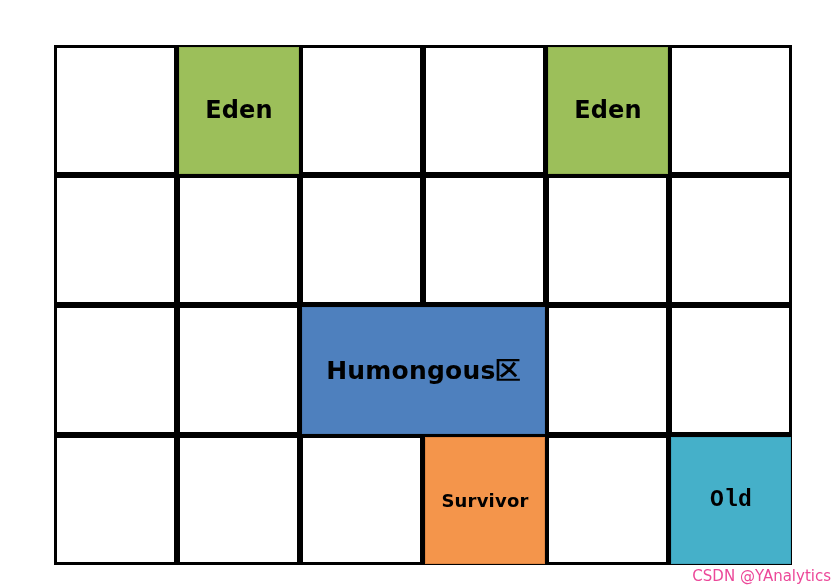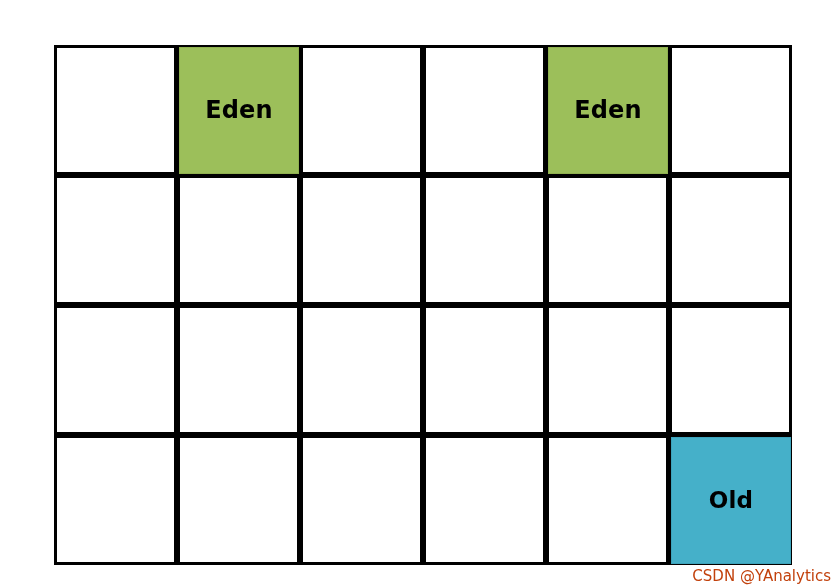--- a/index.html
+++ b/index.html
@@ -70,21 +70,21 @@
     border: 1px solid #3DA3BB;
     font-size: 23px;
   }
 
   
   #watermark {
     position: absolute;
     right: 8px;
     bottom: 2px;
     font-size: 15px;
-    color: #c2410c;
+    color: #ec4899;
     font-family: "DejaVu Sans", "Liberation Sans", sans-serif;
     white-space: nowrap;
     z-index: 20;
     user-select: none;
   }
 </style>
 </head>
 <body>
 
 <div id="heap-grid" style="width: 738px; height: 520px; left: 54px; top: 45px; border-radius: 19px;">
@@ -112,18 +112,24 @@
     <div class="cell" style="left: 246px; top: 390px; width: 123px; height: 130px;"></div>
     <div class="cell" style="left: 369px; top: 390px; width: 123px; height: 130px;"></div>
     <div class="cell" style="left: 492px; top: 390px; width: 123px; height: 130px;"></div>
     <div class="cell" style="left: 615px; top: 390px; width: 123px; height: 130px;"></div>
     <div class="region region-eden" style="left: 125px; top: 2px; width: 120px; height: 127px;">
       <span>Eden</span>
     </div>
     <div class="region region-eden" style="left: 494px; top: 2px; width: 120px; height: 127px;">
       <span>Eden</span>
     </div>
-    <div class="region region-old" style="left: 617px; top: 392px; width: 120px; height: 127px;">
+    <div class="region region-humongous" style="left: 248px; top: 262px; width: 243px; height: 127px;">
+      <span>Humongous区</span>
+    </div>
+    <div class="region region-survivor" style="left: 371px; top: 392px; width: 120px; height: 127px;">
+      <span>Survivor</span>
+    </div>
+    <div class="region region-old" style="left: 617px; top: 392px; width: 120px; height: 127px; font-family: Liberation Mono, monospace;">
       <span>Old</span>
     </div>
   </div>
 
 <div id="watermark">CSDN @YAnalytics</div>
 
 </body></html>

